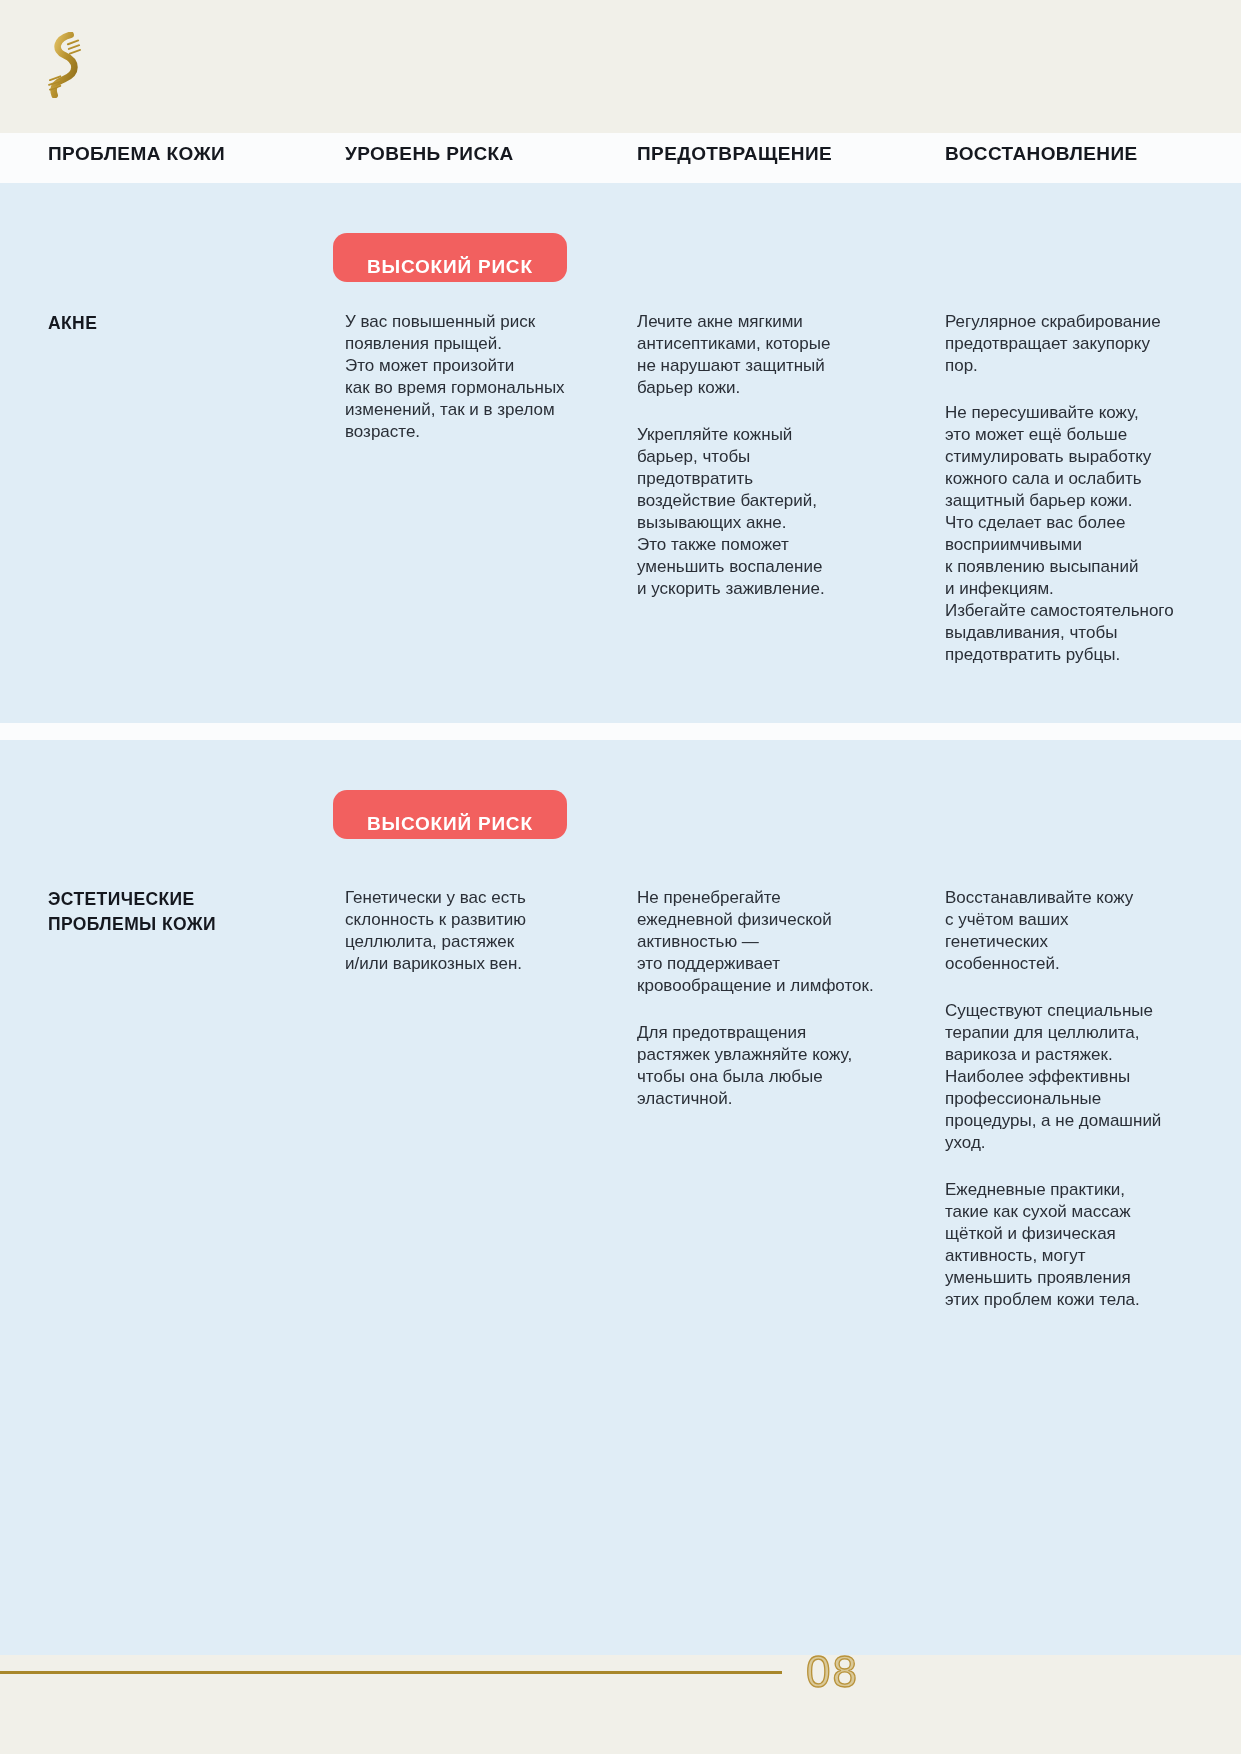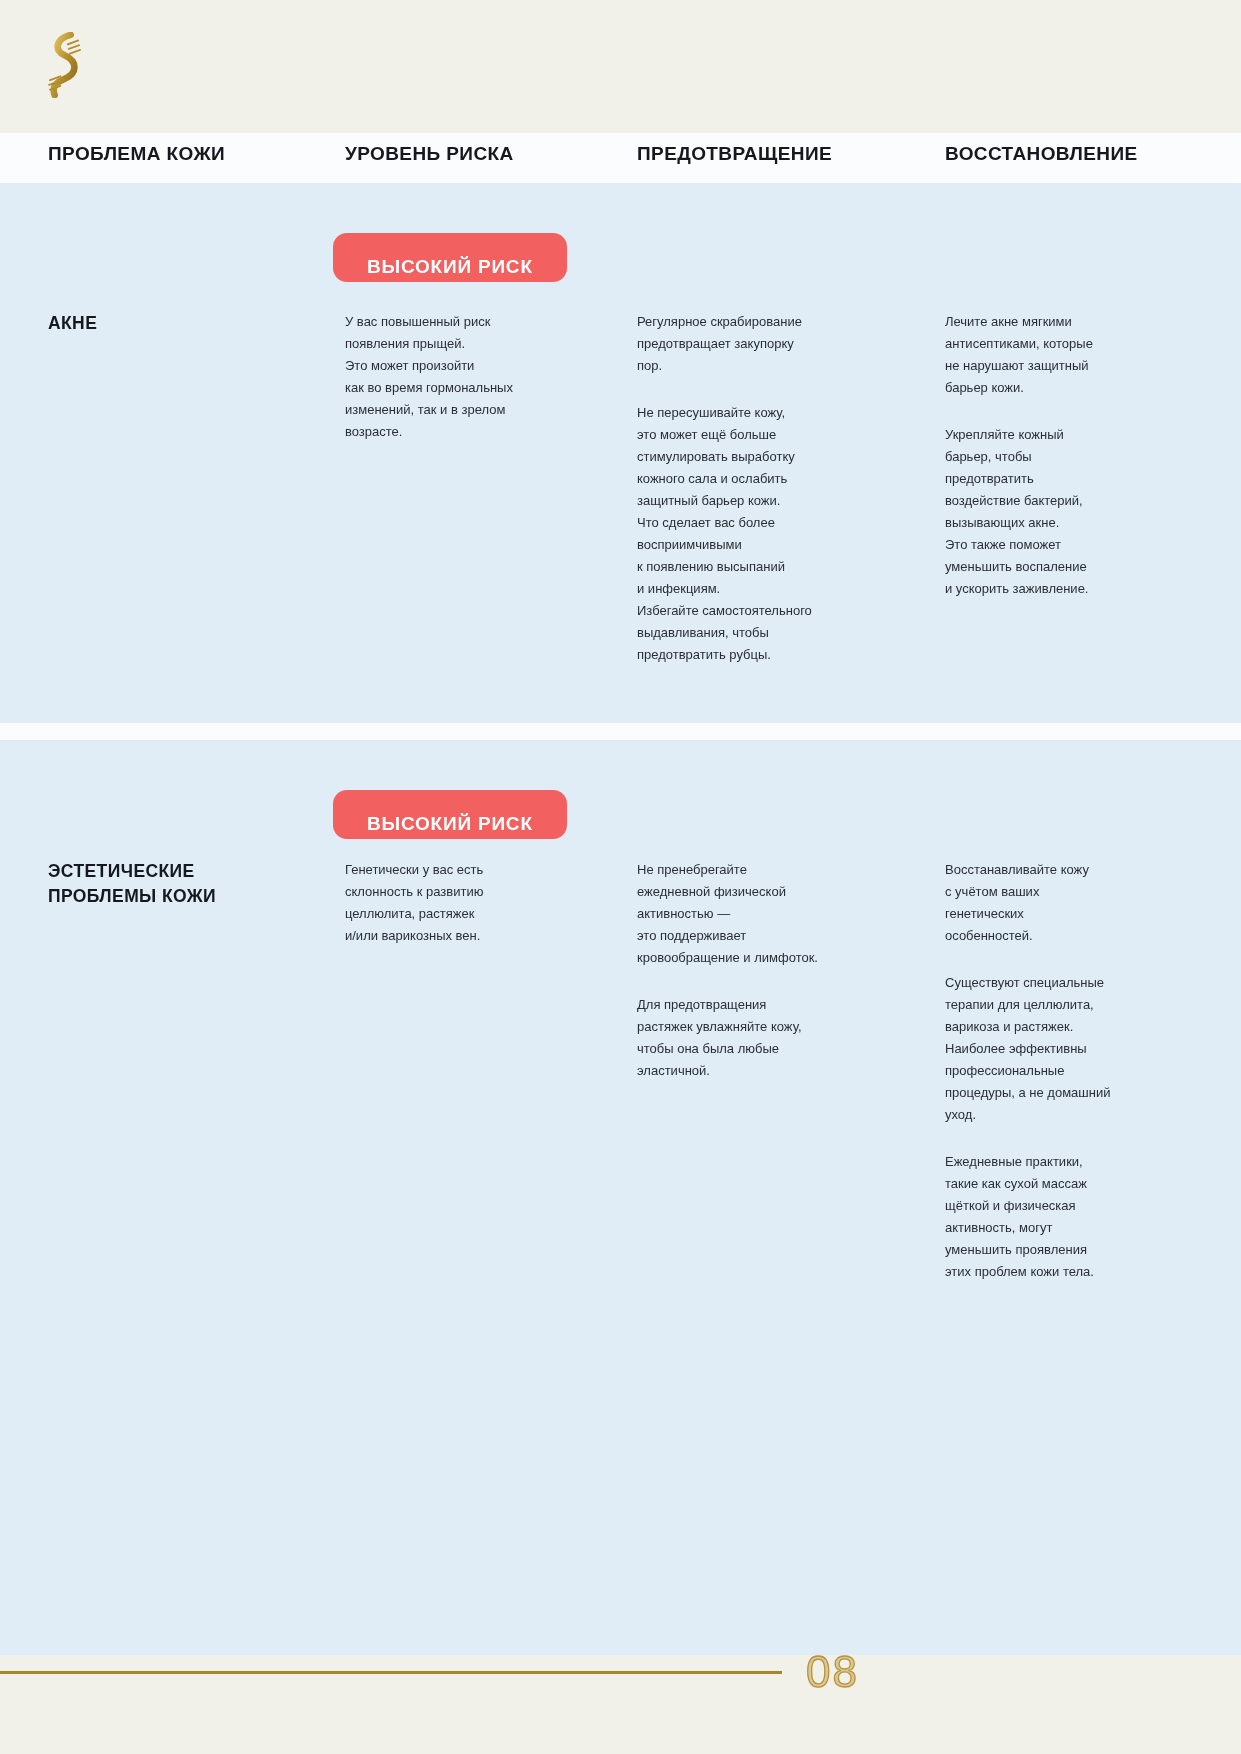--- a/index.html
+++ b/index.html
@@ -33,28 +33,28 @@
     background:#f2605f; border-radius:14px;
     color:#ffffff; font-weight:bold; font-size:19px; letter-spacing:0.8px;
     white-space:nowrap;
   }
 
   .row {
     display:grid; grid-template-columns:297px 292px 308px 1fr;
     padding:0 40px 0 48px;
   }
   .sec1 .row { margin-top:29px; }
-  .sec2 .row { margin-top:20px; }
+  .sec2 .row { margin-top:48px; }
 
   .problem {
     font-weight:bold; font-size:17.5px; line-height:25px;
     letter-spacing:0.4px; color:#15181f; white-space:pre-line;
   }
   .cell p {
-    font-size:13px; line-height:22px; margin:0 0 25px;
+    font-size:17px; line-height:22px; margin:0 0 25px;
     white-space:pre-line; color:#2a2f37;
   }
   .cell p:last-child { margin-bottom:0; }
 
   .section-gap { height:17px; background:#fbfcfd; }
 
   footer { height:99px; position:relative; }
   .gold-line { position:absolute; left:0; top:16px; width:782px; height:3px; background:#a8872b; }
   .page-num {
     position:absolute; left:806px; top:-7px;
@@ -101,49 +101,49 @@
     <div class="cell problem">АКНЕ</div>
     <div class="cell">
       <p>У вас повышенный риск
 появления прыщей.
 Это может произойти
 как во время гормональных
 изменений, так и в зрелом
 возрасте.</p>
     </div>
     <div class="cell">
+      <p>Лечите акне мягкими
+антисептиками, которые
+не нарушают защитный
+барьер кожи.</p>
+      <p>Укрепляйте кожный
+барьер, чтобы
+предотвратить
+воздействие бактерий,
+вызывающих акне.
+Это также поможет
+уменьшить воспаление
+и ускорить заживление.</p>
+    </div>
+    <div class="cell">
       <p>Регулярное скрабирование
 предотвращает закупорку
 пор.</p>
       <p>Не пересушивайте кожу,
 это может ещё больше
 стимулировать выработку
 кожного сала и ослабить
 защитный барьер кожи.
 Что сделает вас более
 восприимчивыми
 к появлению высыпаний
 и инфекциям.
 Избегайте самостоятельного
 выдавливания, чтобы
 предотвратить рубцы.</p>
-    </div>
-    <div class="cell">
-      <p>Лечите акне мягкими
-антисептиками, которые
-не нарушают защитный
-барьер кожи.</p>
-      <p>Укрепляйте кожный
-барьер, чтобы
-предотвратить
-воздействие бактерий,
-вызывающих акне.
-Это также поможет
-уменьшить воспаление
-и ускорить заживление.</p>
     </div>
   </div>
 </section>
 
 <div class="section-gap"></div>
 
 <section class="risk-section sec2">
   <div class="badge-row">
     <span class="badge">ВЫСОКИЙ РИСК</span>
   </div>

